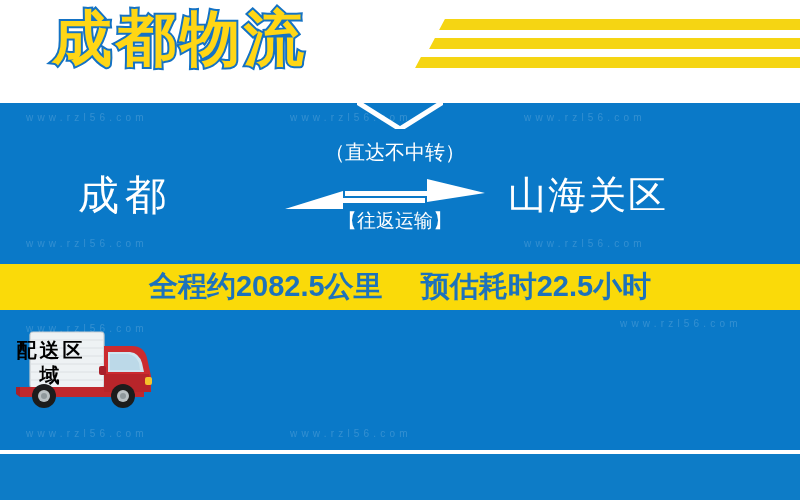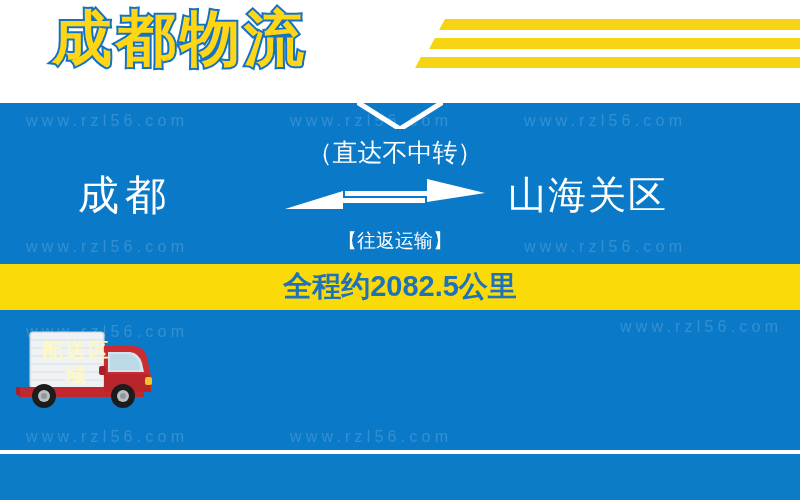--- a/index.html
+++ b/index.html
@@ -80,33 +80,33 @@
     line-height: 60px;
     color: #ffffff;
     letter-spacing: 2px;
     white-space: nowrap;
   }
   .mid-top-note {
     position: absolute;
     left: 300px; top: 141px;
     width: 190px;
     text-align: center;
-    font-size: 25px;
+    font-size: 20px;
     line-height: 22px;
     color: #ffffff;
     white-space: nowrap;
   }
   .arrow-wrap {
     position: absolute;
     left: 285px; top: 178px;
     width: 200px; height: 34px;
   }
   .mid-bottom-note {
     position: absolute;
-    left: 300px; top: 230px;
+    left: 300px; top: 210px;
     width: 190px;
     text-align: center;
     font-size: 19px;
     line-height: 22px;
     color: #ffffff;
     white-space: nowrap;
   }
 
   
   .stats-bar {
@@ -134,26 +134,26 @@
   }
 
   
   .truck {
     position: absolute;
     left: 6px; top: 330px;
     width: 152px; height: 78px;
   }
   .truck-box-text {
     position: absolute;
-    left: 36px; top: 338px;
+    left: 10px; top: 338px;
     width: 82px;
     font-size: 20px;
     line-height: 25px;
     font-weight: bold;
-    color: #fef9c3;
+    color: #000000;
     text-align: center;
     letter-spacing: 3px;
   }
   .delivery-scope {
     position: absolute;
     left: 171px; top: 367px;
     font-size: 17px;
     line-height: 20px;
     color: #a7d6f2;
     white-space: nowrap;
@@ -169,21 +169,21 @@
   .footer {
     position: absolute;
     left: 0; top: 454px;
     width: 800px; height: 46px;
     background: #0d7cc7;
   }
 
   
   .wm {
     position: absolute;
-    font-size: 16px;
+    font-size: 10px;
     letter-spacing: 4.2px;
     color: rgba(255,255,255,0.17);
     white-space: nowrap;
     pointer-events: none;
   }
   .wm.w1 { left: 26px;  top: 112px; }
   .wm.w2 { left: 290px; top: 112px; }
   .wm.w3 { left: 524px; top: 112px; }
   .wm.w4 { left: 26px;  top: 238px; }
   .wm.w5 { left: 524px; top: 238px; }
@@ -225,20 +225,21 @@
     </svg>
   </div>
 
   <div class="mid-bottom-note">【往返运输】</div>
 
   <div class="city-right">山海关区</div>
 
   <div class="stats-bar">
     <div class="stats-inner">
       <span>全程约2082.5公里</span>
+      <span>预估耗时22.5小时</span>
     </div>
   </div>
 
   <div class="truck">
     <svg width="152" height="78" viewBox="0 0 152 78" xmlns="http://www.w3.org/2000/svg">
 
       <rect x="24" y="2" width="74" height="56" rx="3" fill="#eef2f4" stroke="#c9ced1" stroke-width="1.2"></rect>
       <g stroke="#d9dee1" stroke-width="0.9">
         <line x1="25" y1="10" x2="97" y2="10"></line>
         <line x1="25" y1="18" x2="97" y2="18"></line>

